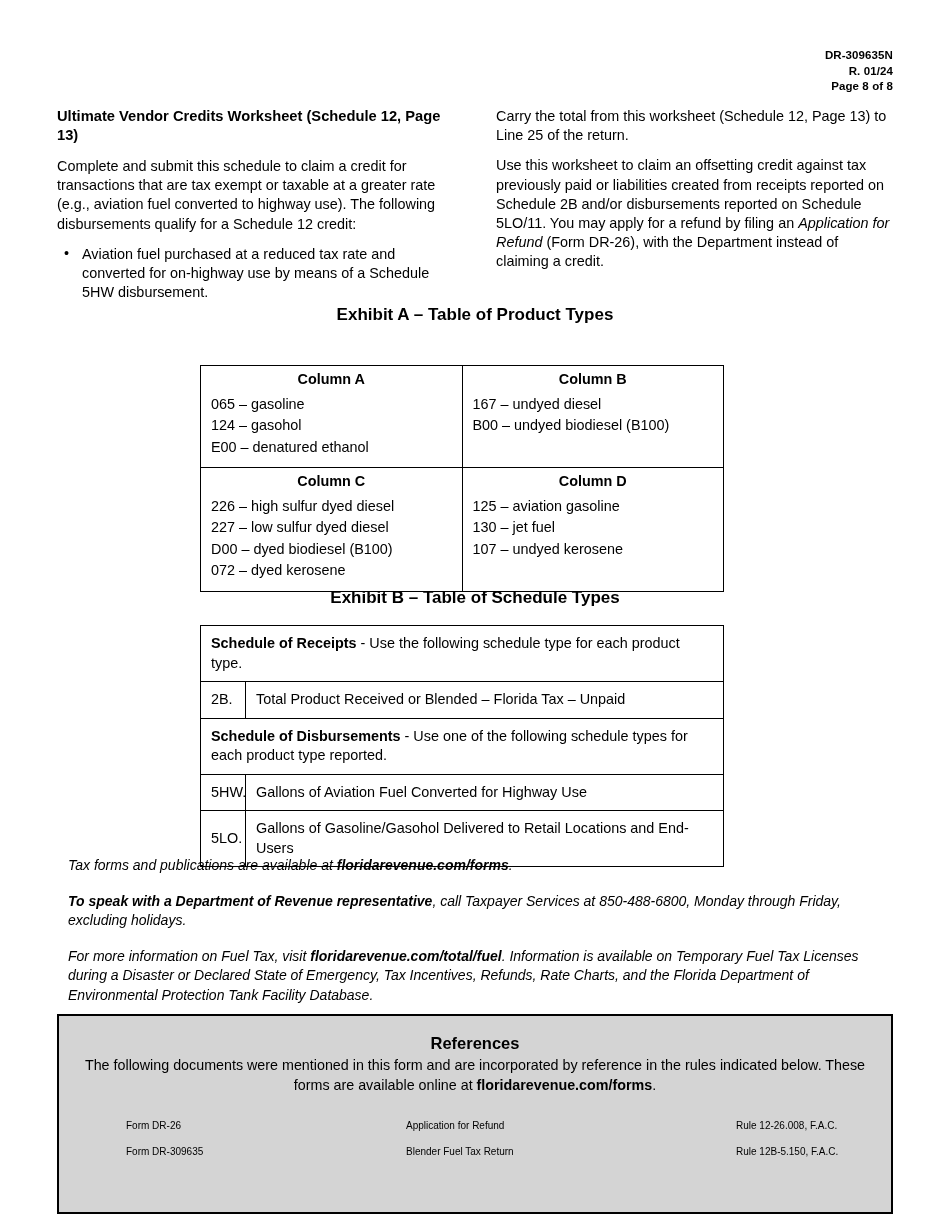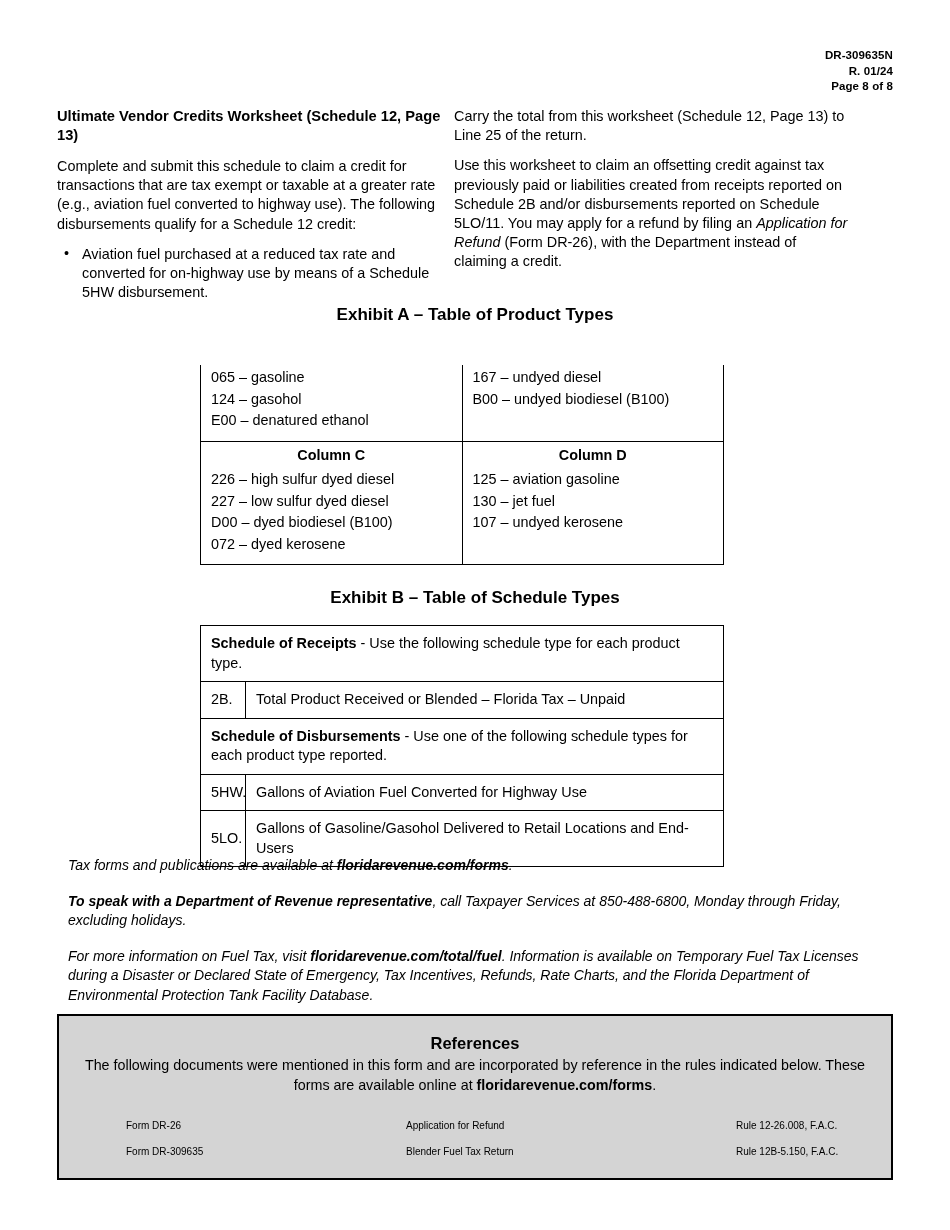--- a/index.html
+++ b/index.html
@@ -34,20 +34,21 @@
     letter-spacing: 0.1px;
   }
 
   
   .intro {
     position: absolute;
     top: 107px;
     left: 57px;
     width: 836px;
     display: flex;
+    gap: 42px;
   }
   .intro-col { width: 397px; }
   .intro h1 {
     margin: 0 0 12px 0;
     font-size: 14.7px;
     font-weight: bold;
     line-height: 19px;
   }
   .intro p {
     margin: 0 0 11px 0;
@@ -162,21 +163,21 @@
   }
   .info-block p:last-child { margin-bottom: 0; }
   .info-block b { font-weight: bold; }
 
   
   .references {
     position: absolute;
     left: 57px;
     top: 1014px;
     width: 836px;
-    height: 166px;
+    height: 200px;
     background: #d4d4d4;
     border: 2px solid #000000;
     box-sizing: border-box;
     padding: 12px 12px 0 12px;
   }
   .references h2 {
     margin: 6px 0 3px 0;
     text-align: center;
     font-size: 16.5px;
     font-weight: bold;
@@ -228,20 +229,24 @@
       <p>Carry the total from this worksheet (Schedule 12, Page 13) to Line 25 of the return.</p>
       <p><span>Use this worksheet to claim an offsetting credit against tax previously paid or liabilities created from receipts reported on Schedule 2B and/or disbursements reported on Schedule 5LO/11. You may apply for a refund by filing an </span><span class="ital">Application for Refund</span><span> (Form DR-26), with the Department instead of claiming a credit.</span></p>
     </div>
 
   </div>
 
   <div class="exhibit-title" id="exhibit-a-title">Exhibit A – Table of Product Types</div>
 
   <table class="grid" id="exhibit-a-table">
     <tbody>
+        <tr>
+      <td class="colhead">Column A</td>
+      <td class="colhead">Column B</td>
+    </tr>
     <tr>
       <td class="colbody">
         <span class="item">065 – gasoline</span>
         <span class="item">124 – gasohol</span>
         <span class="item">E00 – denatured ethanol</span>
       </td>
       <td class="colbody">
         <span class="item">167 – undyed diesel</span>
         <span class="item">B00 – undyed biodiesel (B100)</span>
       </td>

